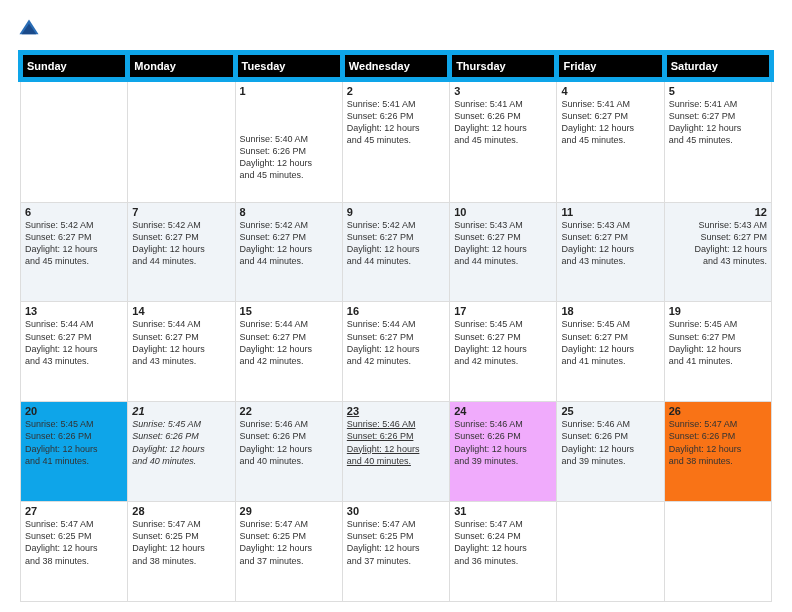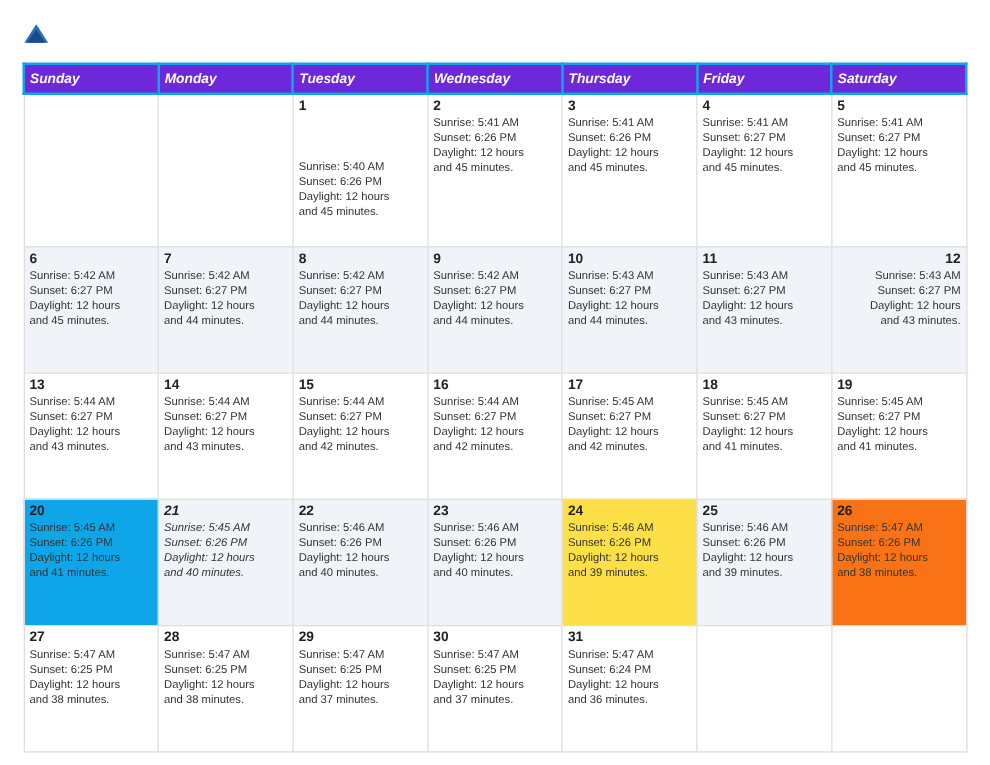--- a/index.html
+++ b/index.html
@@ -42,28 +42,27 @@
       color: #444;
     }
     .calendar {
       border: 1px solid #ccc;
       border-collapse: collapse;
       width: 100%;
       flex: 1;
       table-layout: fixed;
     }
     .calendar th {
-      background-color: #6d28d9;
+      background-color: #000000;
       color: white;
       font-size: 11px;
       font-weight: bold;
       padding: 5px 4px;
       text-align: left;
-      border: 2px solid #0ea5e9;
-      font-style: italic;
+      border: 5px solid #0ea5e9;
     }
     .calendar td {
       border: 1px solid #ddd;
       vertical-align: top;
       padding: 3px 4px;
       font-size: 9.5px;
       color: #333;
       background: #fff;
       height: 86px;
     }
@@ -285,28 +284,28 @@
 Daylight: 12 hours
 and 40 minutes.</div>
           </td>
           <td style="background: rgb(240, 244, 248);">
             <span class="day-number">22</span>
             <div class="day-info" style="white-space: pre-line;">Sunrise: 5:46 AM
 Sunset: 6:26 PM
 Daylight: 12 hours
 and 40 minutes.</div>
           </td>
-          <td style="background: rgb(240, 244, 248);">
+          <td style="background: rgb(240, 244, 248); text-decoration: underline;">
             <span class="day-number">23</span>
             <div class="day-info" style="white-space: pre-line;">Sunrise: 5:46 AM
 Sunset: 6:26 PM
 Daylight: 12 hours
 and 40 minutes.</div>
           </td>
-          <td style="background: #fde047; margin-left: 20px;">
+          <td style="background: #f0abfc; margin-left: 20px;">
             <span class="day-number">24</span>
             <div class="day-info" style="white-space: pre-line;">Sunrise: 5:46 AM
 Sunset: 6:26 PM
 Daylight: 12 hours
 and 39 minutes.</div>
           </td>
           <td style="background: rgb(240, 244, 248);">
             <span class="day-number">25</span>
             <div class="day-info" style="white-space: pre-line;">Sunrise: 5:46 AM
 Sunset: 6:26 PM

